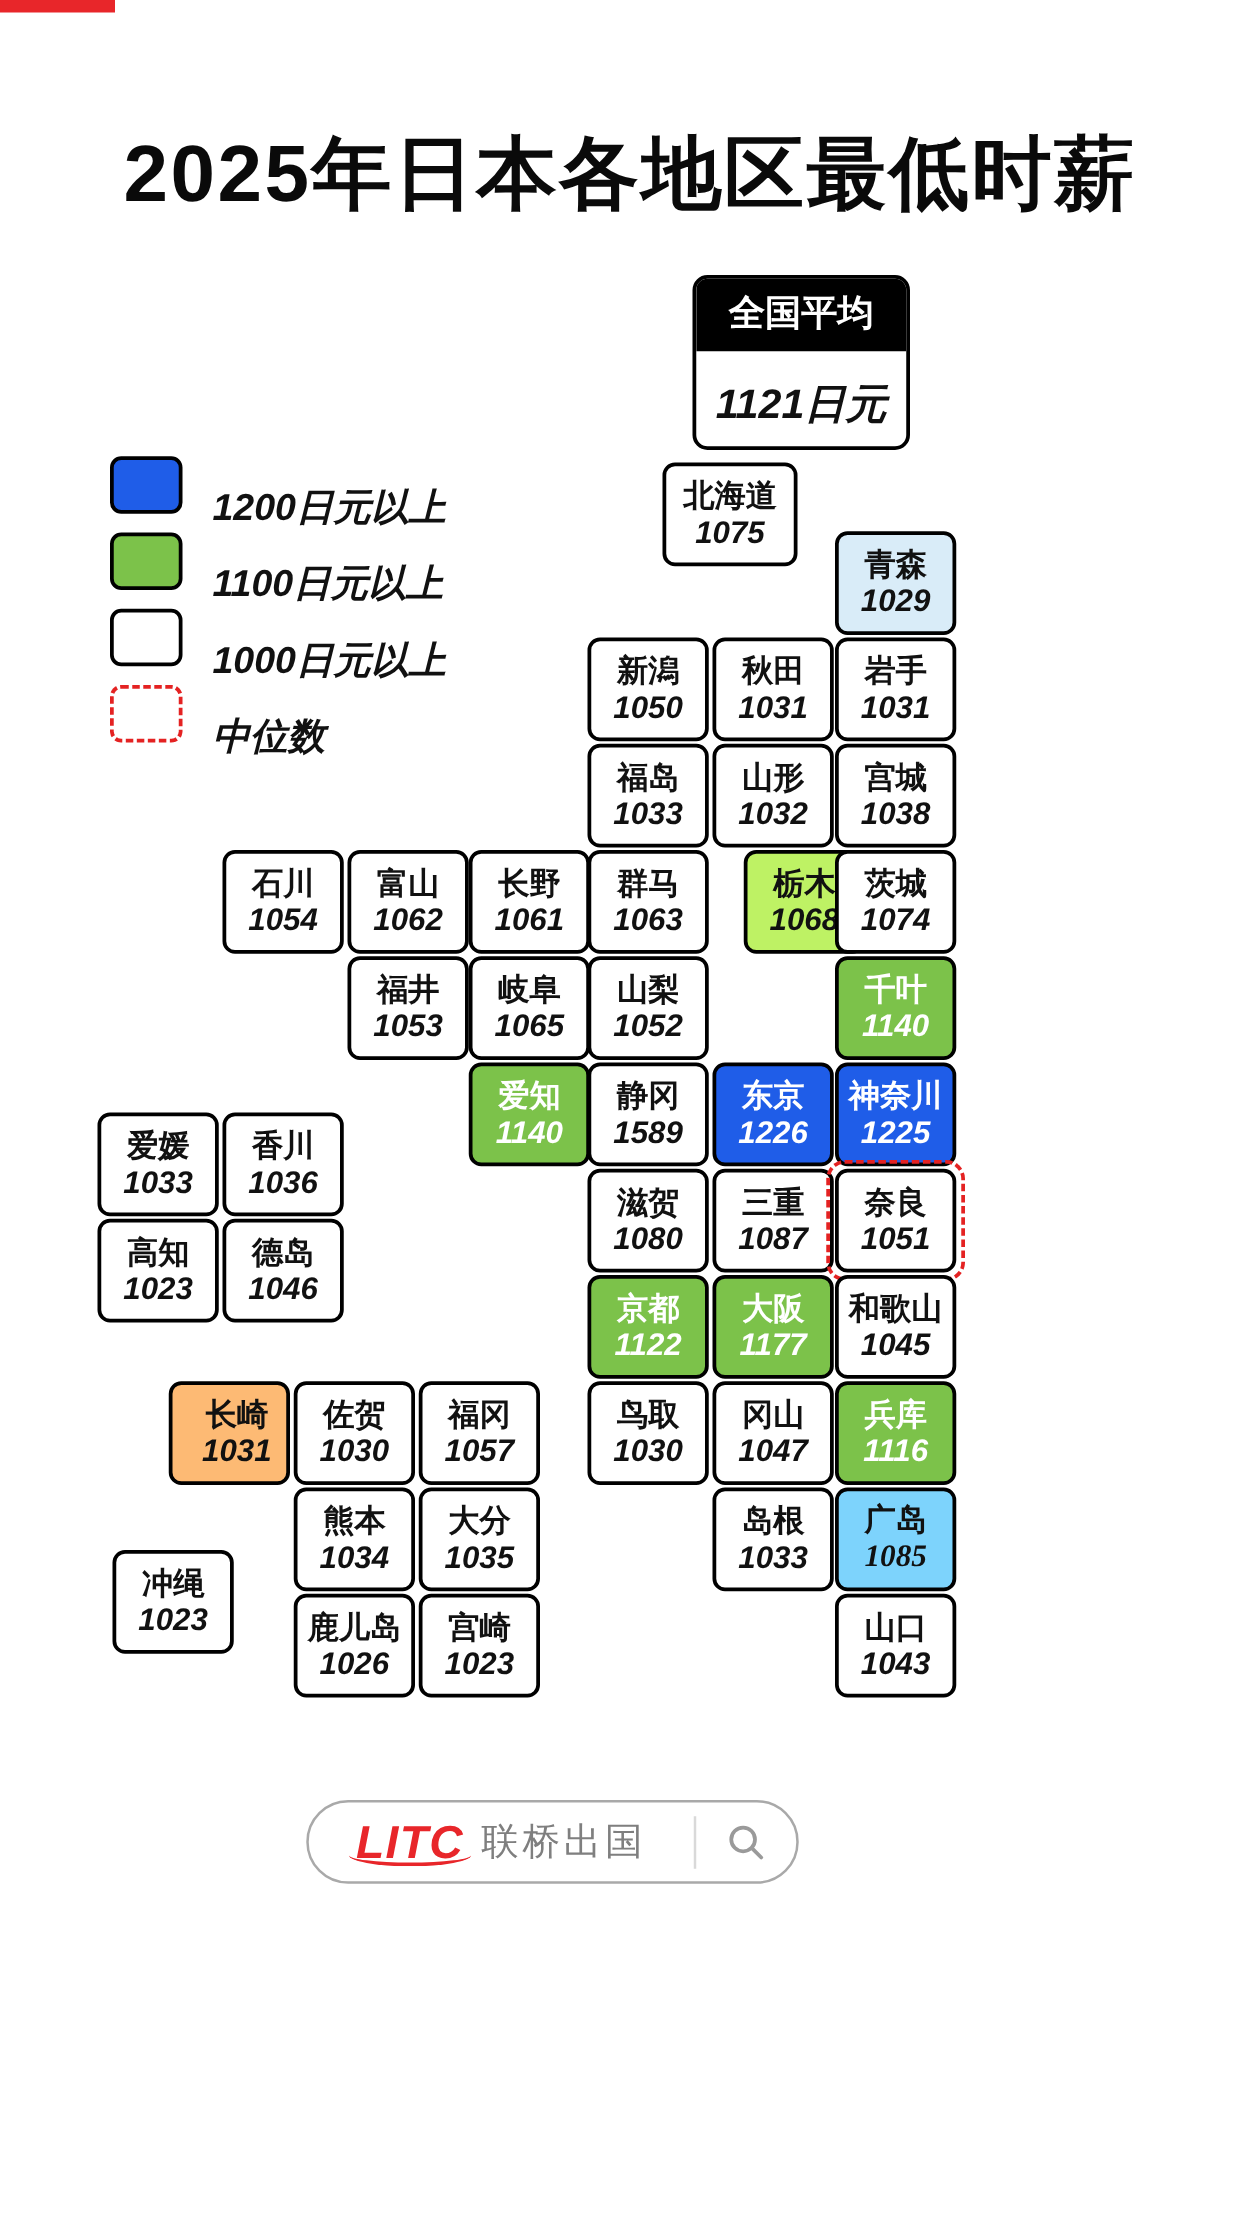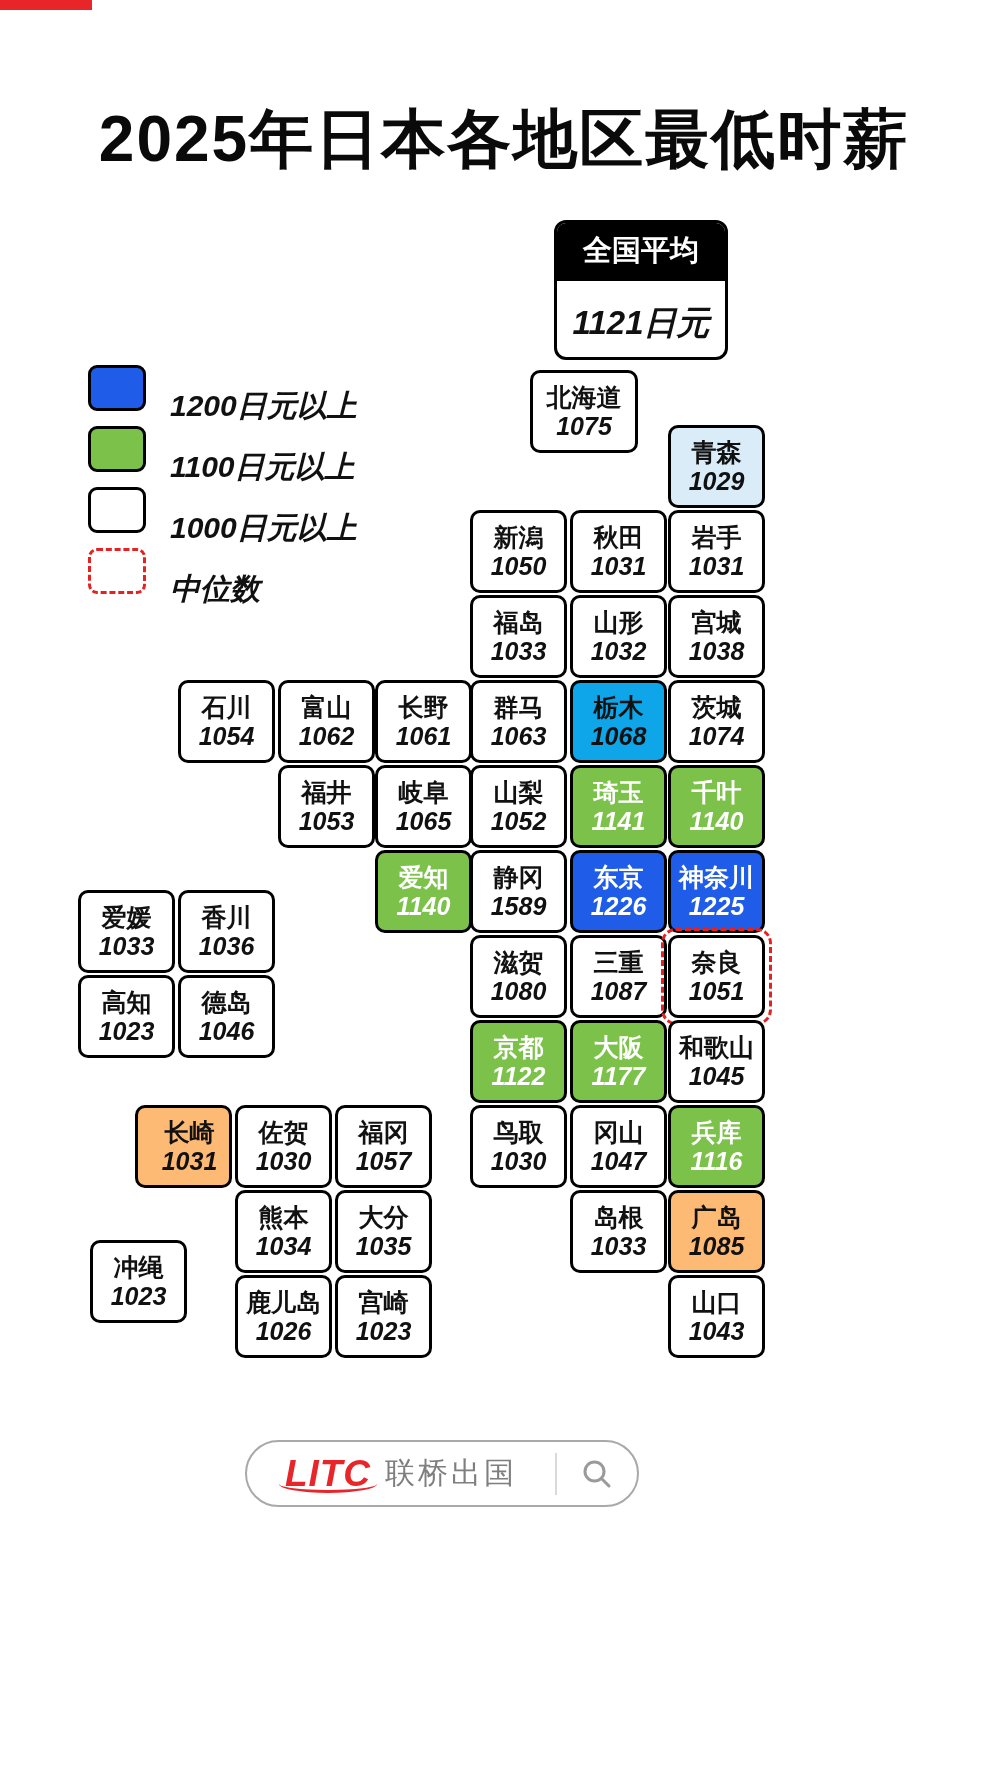--- a/index.html
+++ b/index.html
@@ -134,44 +134,40 @@
     <div class="cell-value">1062</div>
   </div>
     <div class="cell c-white" style="left: 375px; top: 680px; background: rgb(255, 255, 255);">
     <div class="cell-name">长野</div>
     <div class="cell-value">1061</div>
   </div>
     <div class="cell c-white" style="left: 470px; top: 680px; background: rgb(255, 255, 255);">
     <div class="cell-name">群马</div>
     <div class="cell-value">1063</div>
   </div>
-    <div class="cell c-white" style="left: 570px; top: 680px; background: #0ea5e9;">
+    <div class="cell c-white" style="left: 595px; top: 680px; background: #bef264;">
     <div class="cell-name">栃木</div>
     <div class="cell-value">1068</div>
   </div>
     <div class="cell c-white" style="left: 668px; top: 680px; background: rgb(255, 255, 255);">
     <div class="cell-name">茨城</div>
     <div class="cell-value">1074</div>
   </div>
     <div class="cell c-white" style="left: 278px; top: 765px; background: rgb(255, 255, 255);">
     <div class="cell-name">福井</div>
     <div class="cell-value">1053</div>
   </div>
     <div class="cell c-white" style="left: 375px; top: 765px; background: rgb(255, 255, 255);">
     <div class="cell-name">岐阜</div>
     <div class="cell-value">1065</div>
   </div>
     <div class="cell c-white" style="left: 470px; top: 765px; background: rgb(255, 255, 255);">
     <div class="cell-name">山梨</div>
     <div class="cell-value">1052</div>
   </div>
-    <div class="cell c-green" style="left: 570px; top: 765px; background: rgb(124, 194, 74);">
-    <div class="cell-name">琦玉</div>
-    <div class="cell-value">1141</div>
-  </div>
     <div class="cell c-green" style="left: 668px; top: 765px; background: rgb(124, 194, 74);">
     <div class="cell-name">千叶</div>
     <div class="cell-value">1140</div>
   </div>
     <div class="cell c-green" style="left: 375px; top: 850px; background: rgb(124, 194, 74);">
     <div class="cell-name">爱知</div>
     <div class="cell-value">1140</div>
   </div>
     <div class="cell c-white" style="left: 470px; top: 850px; background: rgb(255, 255, 255);">
     <div class="cell-name">静冈</div>
@@ -254,21 +250,21 @@
     <div class="cell-value">1034</div>
   </div>
     <div class="cell c-white" style="left: 335px; top: 1190px; background: rgb(255, 255, 255);">
     <div class="cell-name">大分</div>
     <div class="cell-value">1035</div>
   </div>
     <div class="cell c-white" style="left: 570px; top: 1190px; background: rgb(255, 255, 255);">
     <div class="cell-name">岛根</div>
     <div class="cell-value">1033</div>
   </div>
-    <div class="cell c-white" style="left: 668px; top: 1190px; background: #fdba74;">
+    <div class="cell c-white" style="left: 668px; top: 1190px; background: #7dd3fc; font-family: Liberation Serif, serif;">
     <div class="cell-name">广岛</div>
     <div class="cell-value">1085</div>
   </div>
     <div class="cell c-white" style="left: 90px; top: 1240px; background: rgb(255, 255, 255);">
     <div class="cell-name">冲绳</div>
     <div class="cell-value">1023</div>
   </div>
     <div class="cell c-white" style="left: 235px; top: 1275px; background: rgb(255, 255, 255);">
     <div class="cell-name">鹿儿岛</div>
     <div class="cell-value">1026</div>

